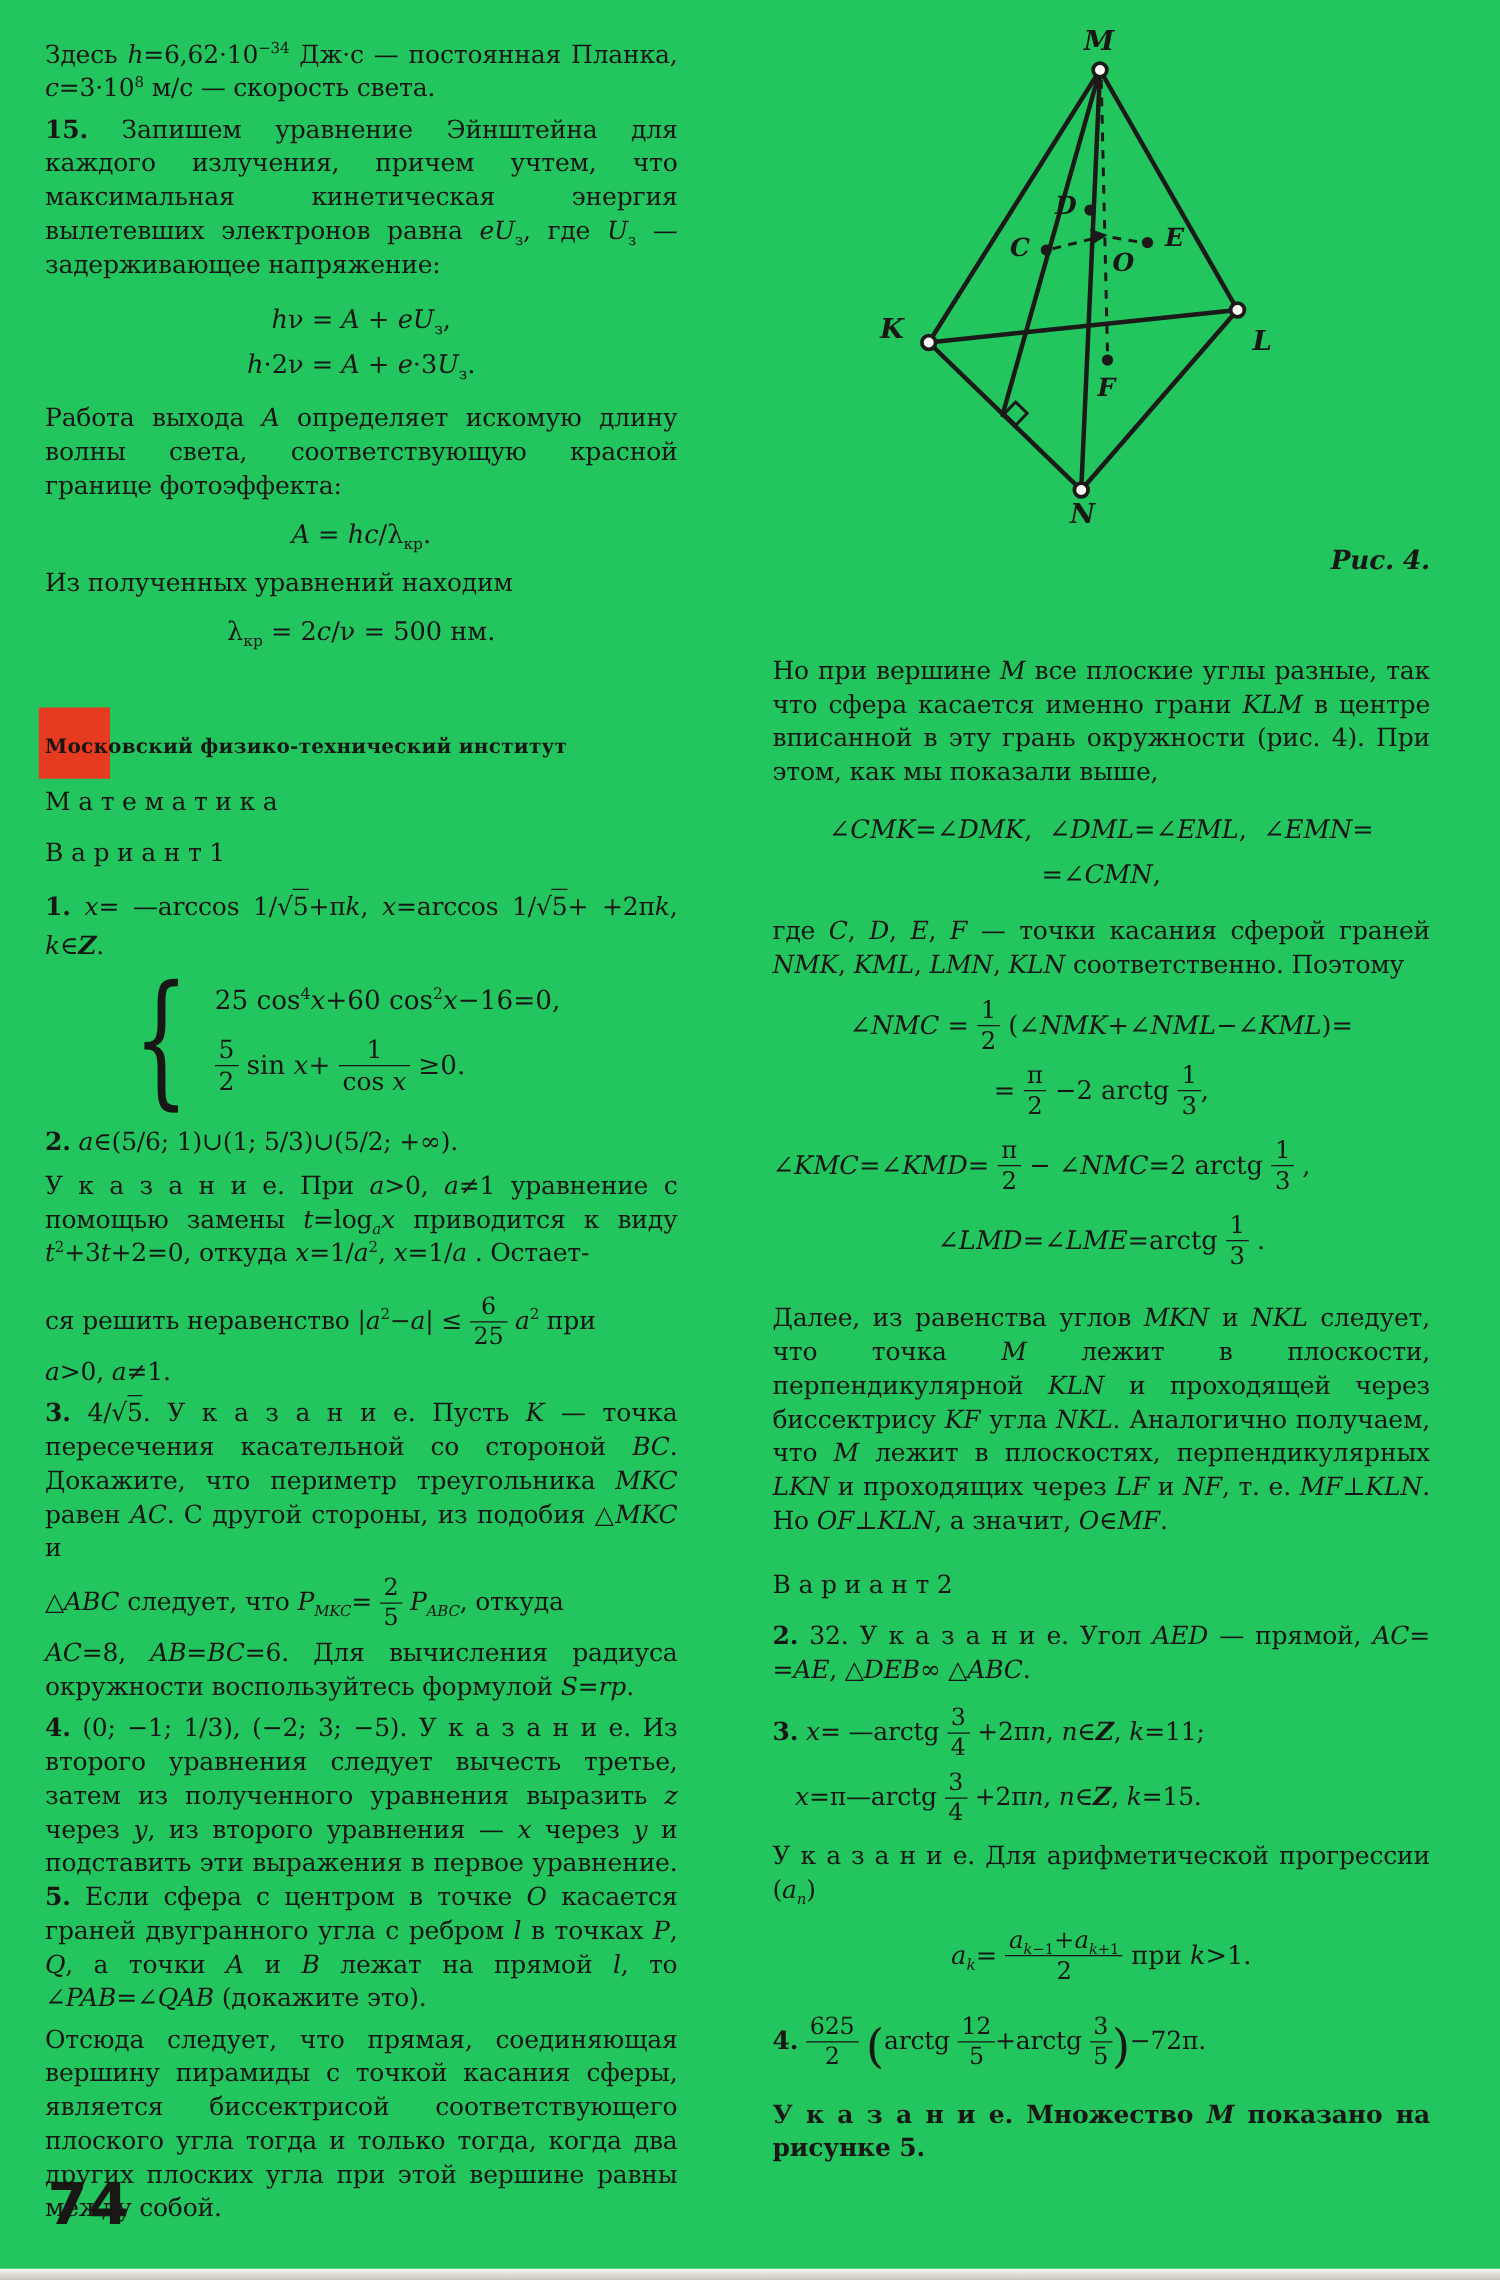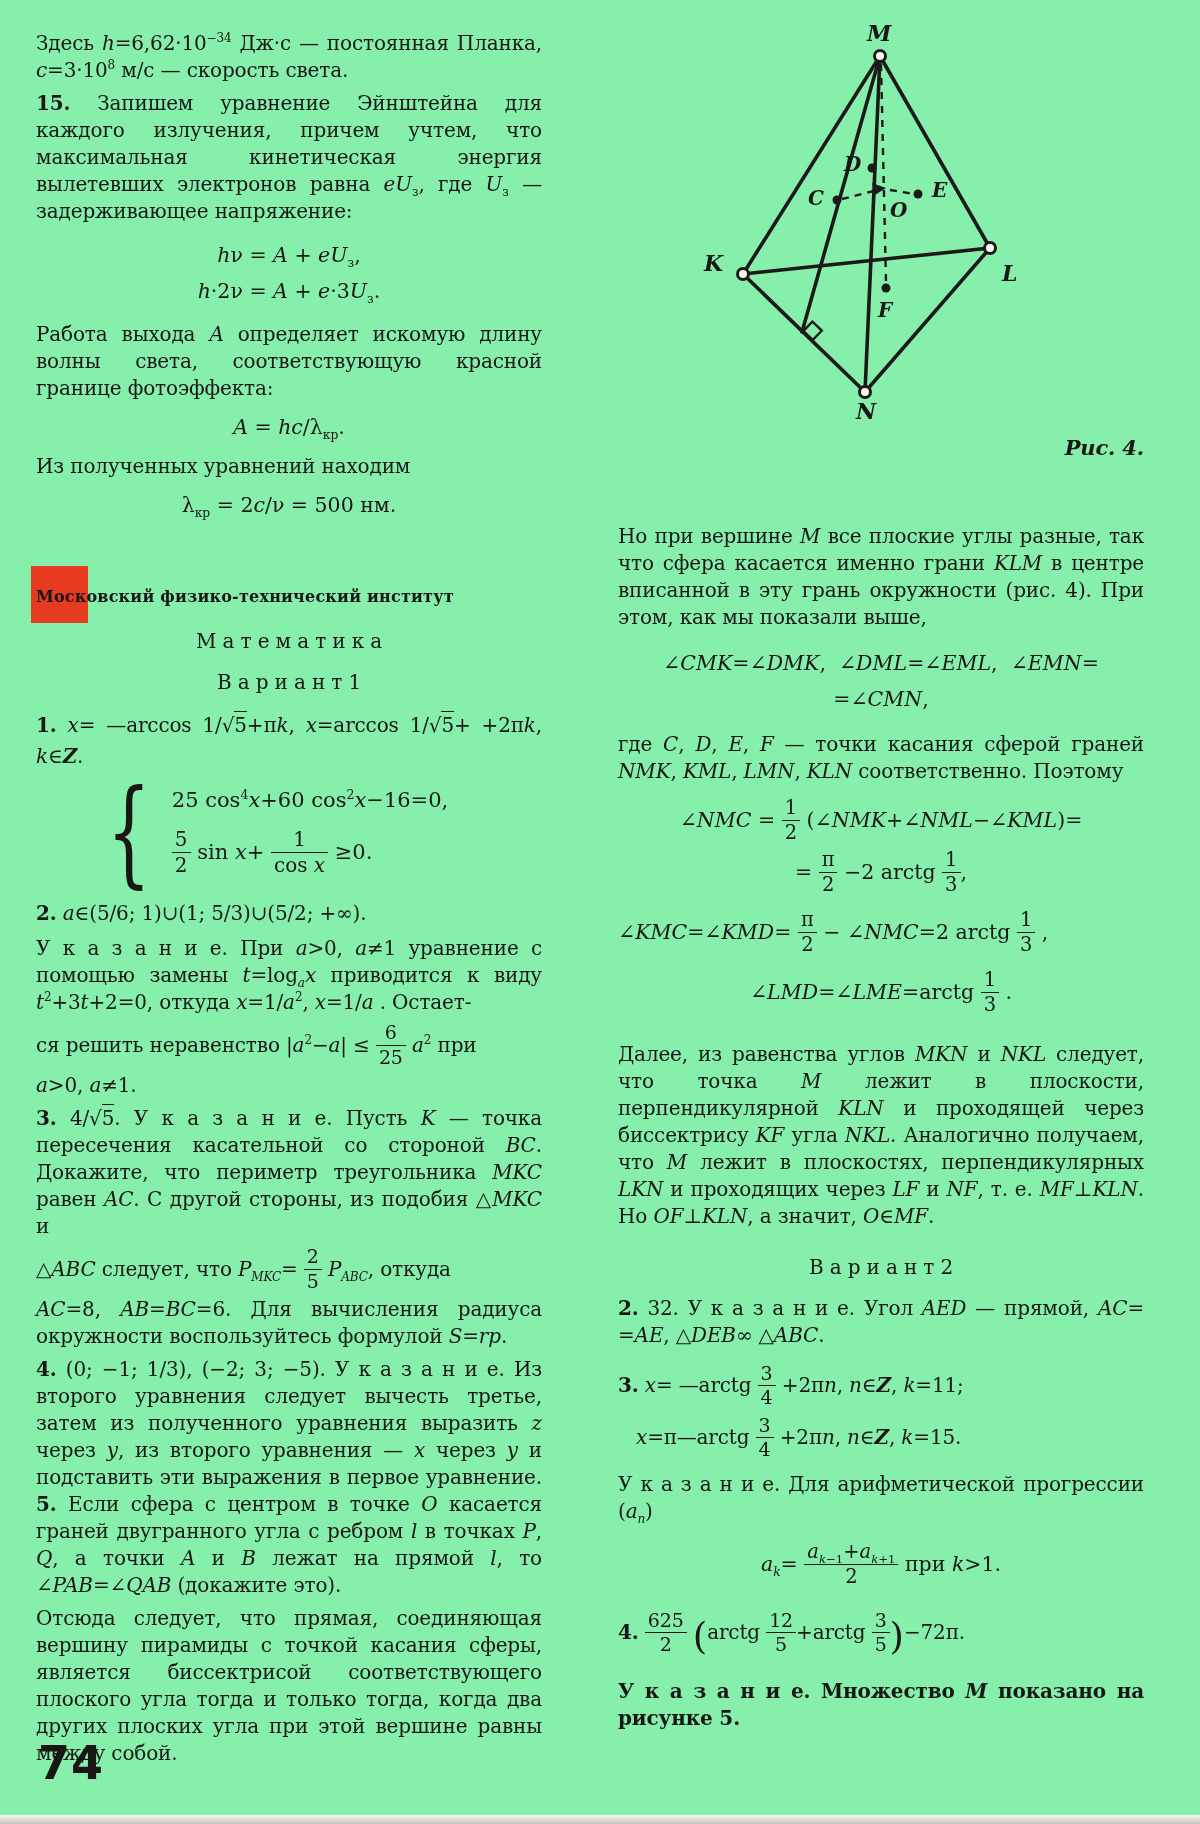--- a/index.html
+++ b/index.html
@@ -1,32 +1,32 @@
 <!DOCTYPE html>
 <html><head>
 <meta charset="utf-8">
 <style>
   html,body{margin:0;padding:0;background:#dddbd5;}
-  .page{position:relative;width:1200px;height:1824px;background:#86efac;
+  .page{position:relative;width:1200px;height:1824px;background:#22c55e;
         font-family:"DejaVu Serif",serif;color:#181715;overflow:hidden;}
   .scan-edge{position:absolute;left:0;right:0;bottom:0;height:9px;
         background:linear-gradient(#f9f7f1,#c7c4bc);}
   .col-left{position:absolute;left:36px;top:30px;width:506px;}
   .col-right{position:absolute;left:618px;top:16px;width:526px;}
   p{margin:0 0 6px 0;text-align:justify;font-size:20px;line-height:27px;letter-spacing:-0.15px;}
   .eq{text-align:center;font-size:20.5px;margin:12px 0;letter-spacing:0;}
   .eq2{line-height:36px;}
   b{font-weight:bold;}
   sup,sub{font-size:0.6em;line-height:0;}
   .fr{display:inline-block;vertical-align:-0.62em;text-align:center;line-height:1.12;font-size:0.95em;}
   .fr .n{display:block;padding:0 3px 1px;}
   .fr .d{display:block;border-top:1.7px solid #181715;padding:1px 3px 0;}
   .ovl{border-top:1.7px solid #181715;padding-top:1px;}
   .bigp{font-size:1.85em;vertical-align:-0.28em;font-weight:normal;}
-  .sp-head{font-size:20px;margin:0 0 14px 0;text-align:center;}
+  .sp-head{font-size:20px;margin:0 0 14px 0;text-align:left;}
   .inst{position:relative;font-weight:bold;font-size:16px;margin:64px 0 18px 0;text-align:left;letter-spacing:0.2px;}
   .inst .txt{position:relative;z-index:1;}
   .red-sq{position:absolute;left:-5px;top:-17px;width:57px;height:57px;z-index:0;}
   .sys{display:flex;align-items:center;margin:8px 0 16px 56px;}
   .brace{font-family:"DejaVu Serif",serif;font-size:116px;line-height:0.9;
          transform:scaleX(0.6);transform-origin:center;margin-right:6px;font-weight:normal;}
   .sys-lines{font-size:21px;}
   .sys-l1{margin-bottom:16px;}
   .fig{position:relative;width:480px;height:408px;}
   .fig-label{position:absolute;font-style:italic;font-size:22px;font-weight:600;line-height:1;}
@@ -62,21 +62,21 @@
     <div class="sys">
       <span class="brace">{</span>
       <div class="sys-lines">
         <div class="sys-l1">25 cos<sup>4</sup><i>x</i>+60 cos<sup>2</sup><i>x</i>−16=0,</div>
         <div><span class="fr"><span class="n">5</span><span class="d">2</span></span> sin <i>x</i>+ <span class="fr"><span class="n">1</span><span class="d">cos <i>x</i></span></span> ≥0.</div>
       </div>
     </div>
 
     <p style="margin-bottom:8px;"><b>2.</b> <i>a</i>∈(5/6; 1)∪(1; 5/3)∪(5/2; +∞).</p>
     <p>У к а з а н и е.  При <i>a</i>&gt;0, <i>a</i>≠1 уравнение с помощью замены <i>t</i>=log<sub><i>a</i></sub><i>x</i> приводится к виду <i>t</i><sup>2</sup>+3<i>t</i>+2=0, откуда <i>x</i>=1/<i>a</i><sup>2</sup>, <i>x</i>=1/<i>a</i> . Остает-</p>
-    <p style="line-height:44px;margin:6px 0 4px;">ся решить неравенство  |<i>a</i><sup>2</sup>−<i>a</i>| ≤ <span class="fr"><span class="n">6</span><span class="d">25</span></span> <i>a</i><sup>2</sup>  при</p>
+    <p style="line-height:44px;margin:18px 0 4px;">ся решить неравенство  |<i>a</i><sup>2</sup>−<i>a</i>| ≤ <span class="fr"><span class="n">6</span><span class="d">25</span></span> <i>a</i><sup>2</sup>  при</p>
     <p><i>a</i>&gt;0, <i>a</i>≠1.</p>
     <p><b>3.</b> 4/√<span class="ovl">5</span>. У к а з а н и е.  Пусть <i>K</i> — точка пересечения касательной со стороной <i>BC</i>. Докажите, что периметр треугольника <i>MKC</i> равен <i>AC</i>. С другой стороны, из подобия △<i>MKC</i> и</p>
     <p style="line-height:46px;margin:2px 0 4px;">△<i>ABC</i> следует, что <i>P</i><sub><i>MKC</i></sub>= <span class="fr"><span class="n">2</span><span class="d">5</span></span> <i>P</i><sub><i>ABC</i></sub>, откуда</p>
     <p><i>AC</i>=8, <i>AB</i>=<i>BC</i>=6. Для вычисления радиуса окружности воспользуйтесь формулой <i>S</i>=<i>rp</i>.</p>
     <p><b>4.</b> (0; −1; 1/3), (−2; 3; −5). У к а з а н и е. Из второго уравнения следует вычесть третье, затем из полученного уравнения выразить <i>z</i> через <i>y</i>, из второго уравнения — <i>x</i> через <i>y</i> и подставить эти выражения в первое уравнение. <b>5.</b> Если сфера с центром в точке <i>O</i> касается граней двугранного угла с ребром <i>l</i> в точках <i>P</i>, <i>Q</i>, а точки <i>A</i> и <i>B</i> лежат на прямой <i>l</i>, то ∠<i>PAB</i>=∠<i>QAB</i> (докажите это).</p>
     <p>Отсюда следует, что прямая, соединяющая вершину пирамиды с точкой касания сферы, является биссектрисой соответствующего плоского угла тогда и только тогда, когда два других плоских угла при этой вершине равны между собой.</p>
   </div>
 
   <div class="col-right">
 

